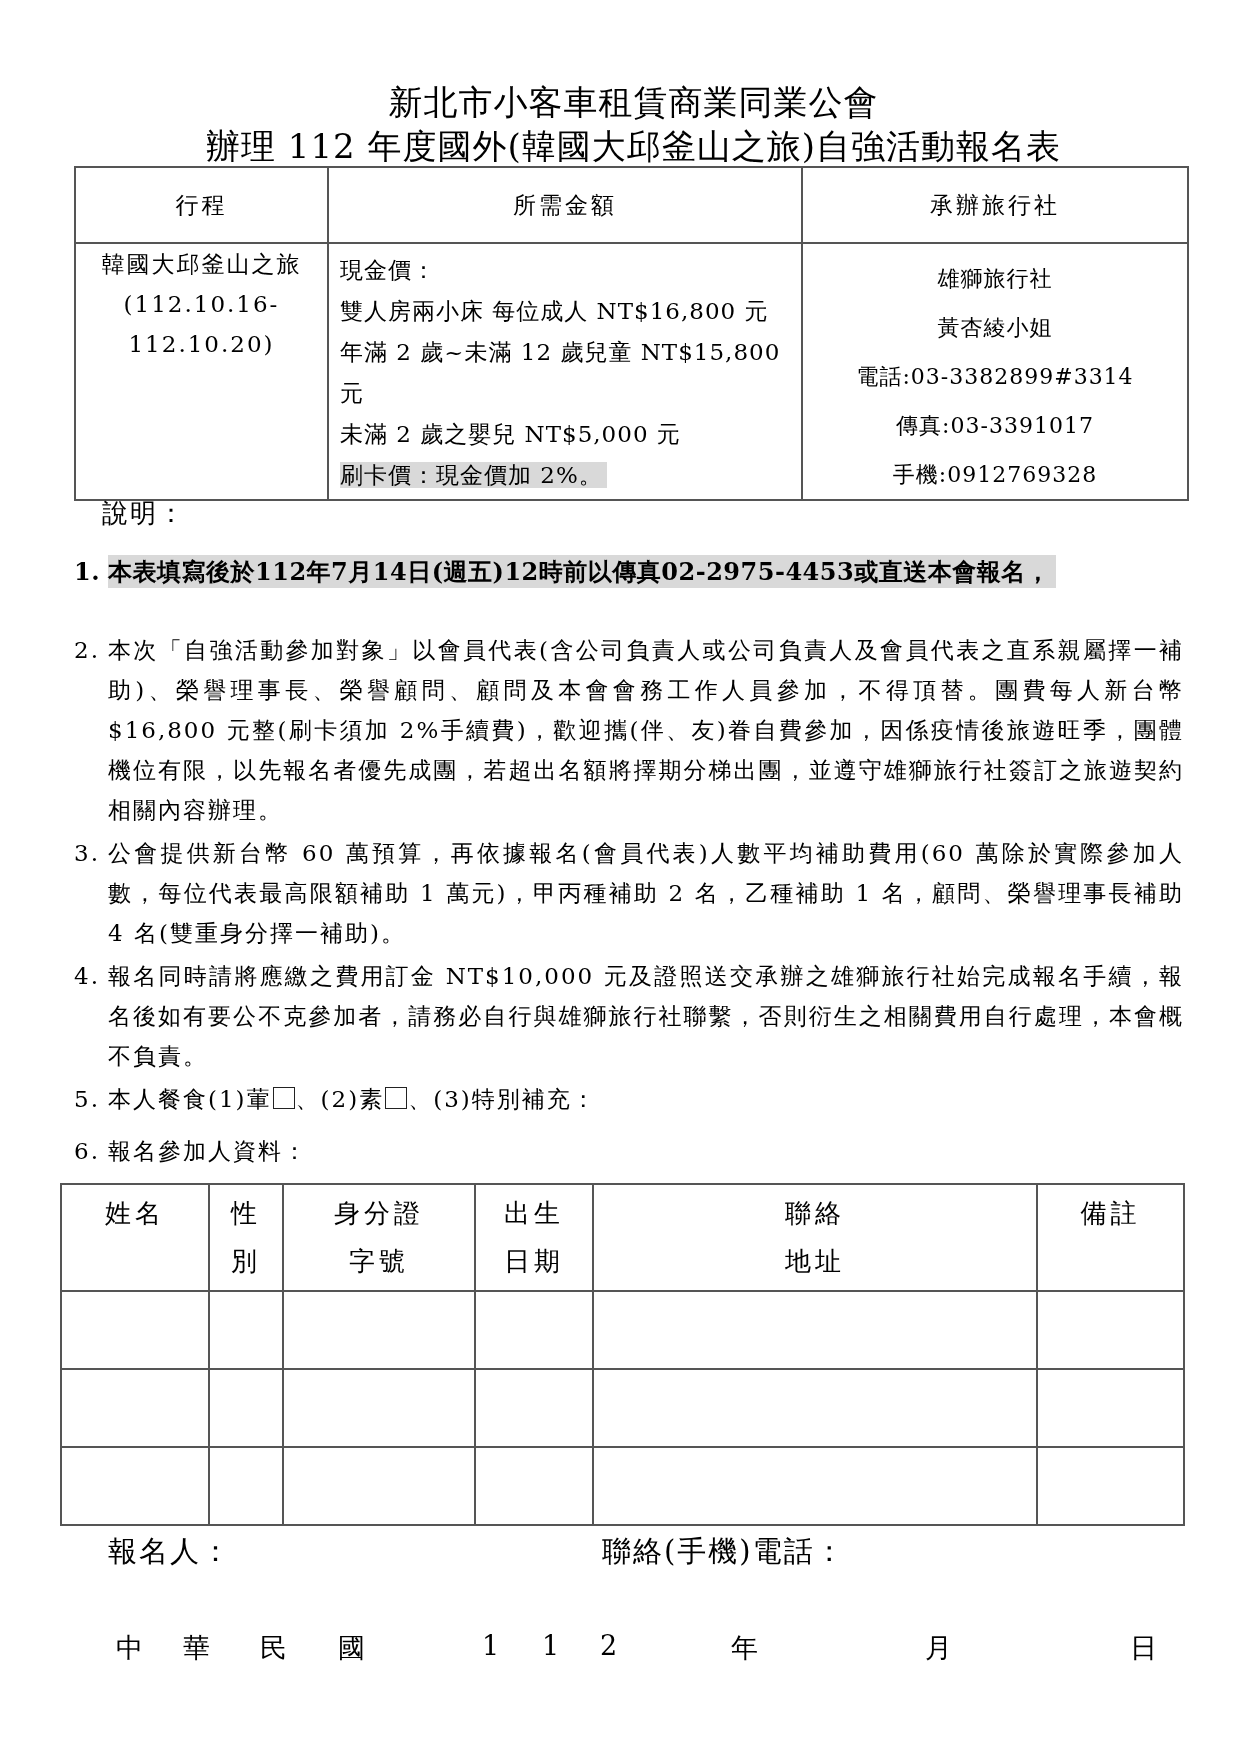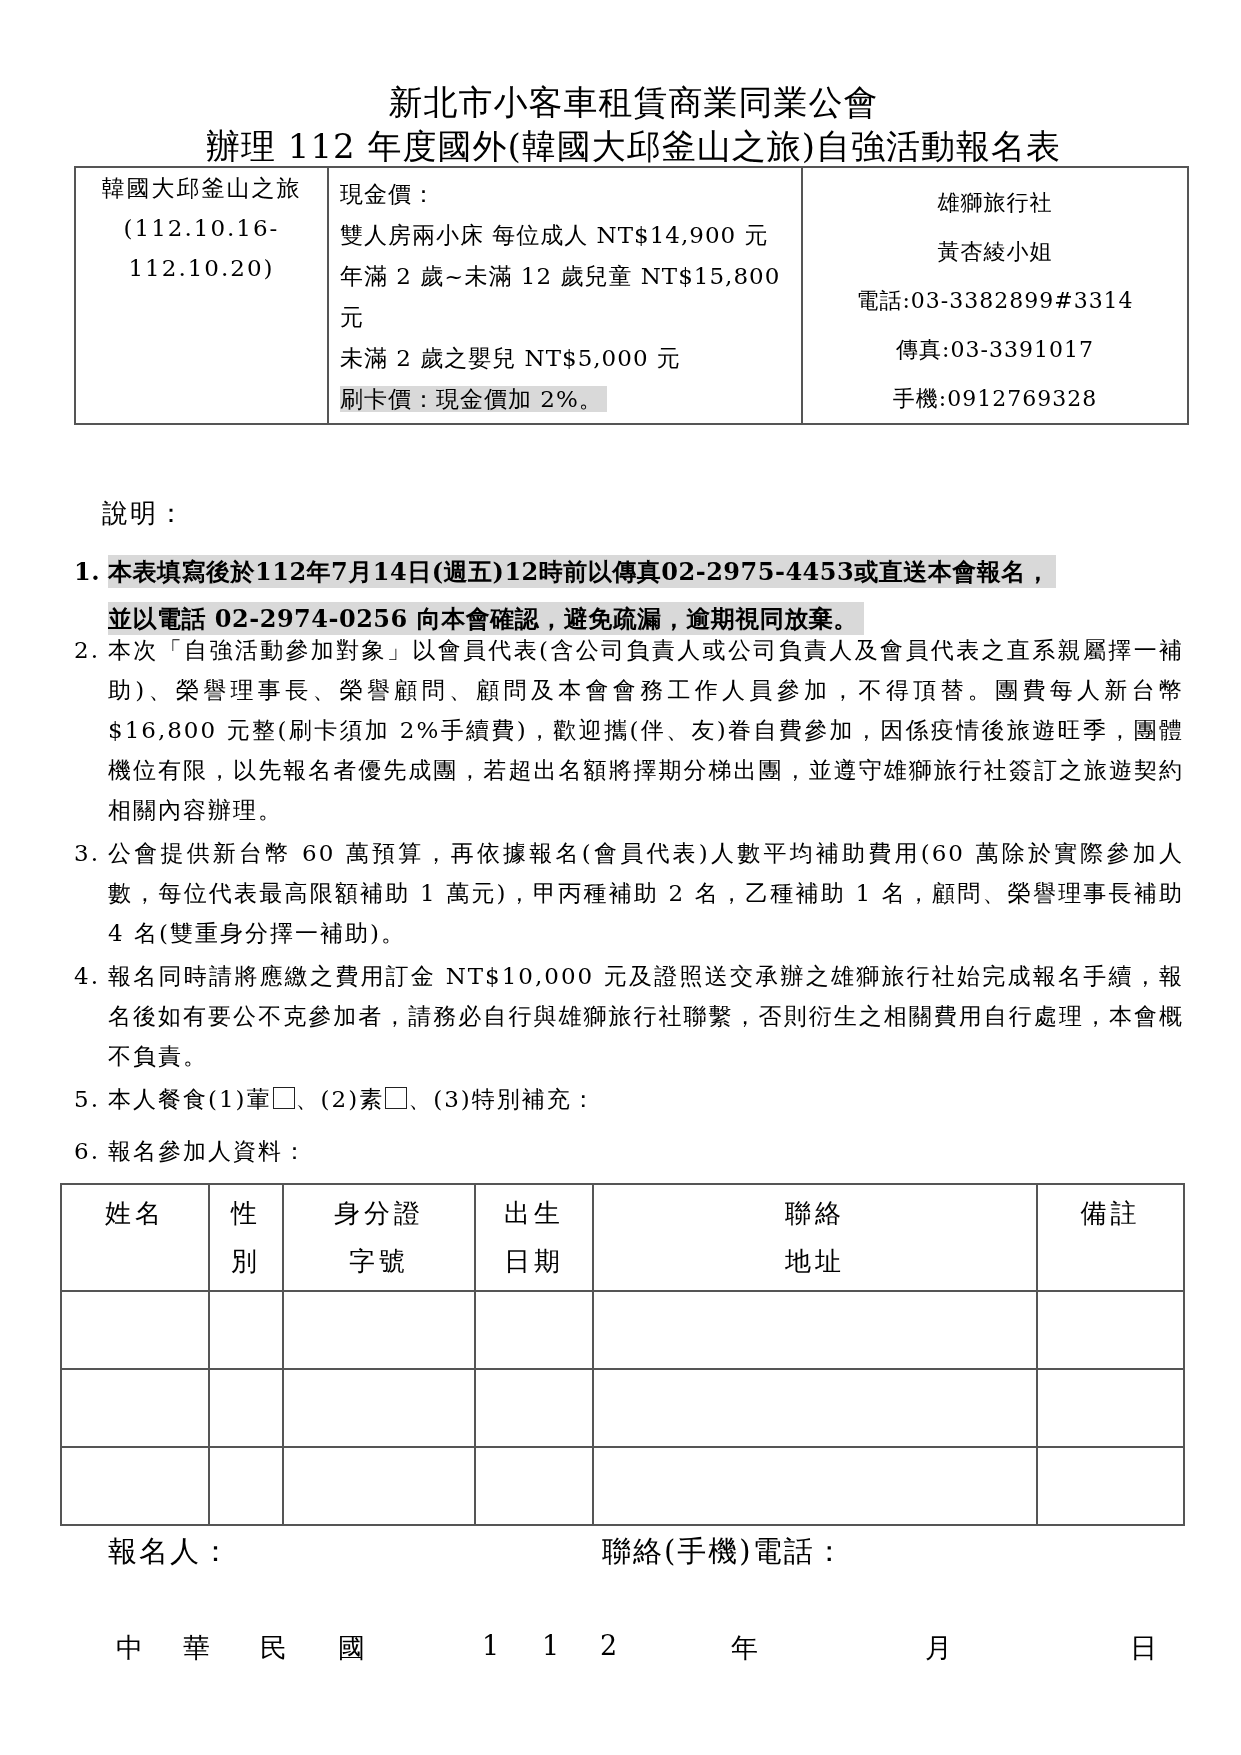--- a/index.html
+++ b/index.html
@@ -64,32 +64,37 @@
 <div class="title" id="title1">新北市小客車租賃商業同業公會</div>
 <div class="title" id="title2">辦理 112 年度國外(韓國大邱釜山之旅)自強活動報名表</div>
 
 <table id="info-table">
   <colgroup>
       <col style="width:253px">
       <col style="width:474px">
       <col style="width:386px">
     </colgroup>
   <tbody>
+      <tr>
+    <th>行程</th>
+    <th>所需金額</th>
+    <th>承辦旅行社</th>
+  </tr>
   <tr>
     <td class="col-itinerary">
       <div class="inner">
         <div>韓國大邱釜山之旅</div>
         <div>(112.10.16-</div>
         <div>112.10.20)</div>
       </div>
     </td>
     <td class="col-price">
       <div class="inner">
         <div>現金價：</div>
-        <div>雙人房兩小床 每位成人 NT$14,900 元</div>
+        <div>雙人房兩小床 每位成人 NT$16,800 元</div>
         <div>年滿 2 歲~未滿 12 歲兒童 NT$15,800 元</div>
         <div>未滿 2 歲之嬰兒 NT$5,000 元</div>
         <div><span class="hl">刷卡價：現金價加 2%。</span></div>
       </div>
     </td>
     <td class="col-agency">
       <div class="inner">
         <div>雄獅旅行社</div>
         <div>黃杏綾小姐</div>
         <div>電話:03-3382899#3314</div>
@@ -100,21 +105,20 @@
   </tr>
 </tbody>
   </table>
 
 <div id="notes-title">說明：</div>
 
 <div class="note" id="note1">
   <span class="num">1.</span>
   <div class="body">
     <span class="hl">本表填寫後於112年7月14日(週五)12時前以傳真02-2975-4453或直送本會報名，</span><br>
-    <span class="hl">並以電話 02-2974-0256 向本會確認，避免疏漏，逾期視同放棄。</span>
   </div>
 </div>
 
 <div class="note" id="note2">
   <span class="num">2.</span>
   <div class="body">本次「自強活動參加對象」以會員代表(含公司負責人或公司負責人及會員代表之直系親屬擇一補助)、榮譽理事長、榮譽顧問、顧問及本會會務工作人員參加，不得頂替。團費每人新台幣$16,800 元整(刷卡須加 2%手續費)，歡迎攜(伴、友)眷自費參加，因係疫情後旅遊旺季，團體機位有限，以先報名者優先成團，若超出名額將擇期分梯出團，並遵守雄獅旅行社簽訂之旅遊契約相關內容辦理。</div>
 </div>
 
 <div class="note" id="note3">
   <span class="num">3.</span>

